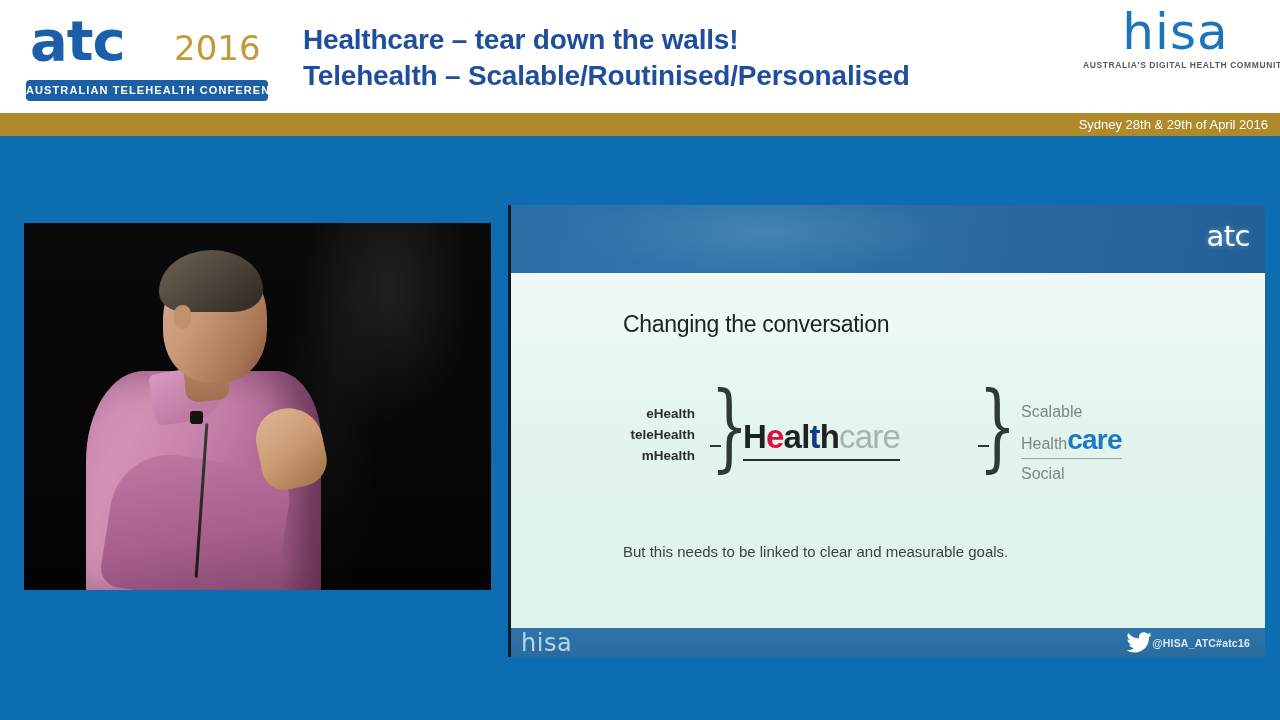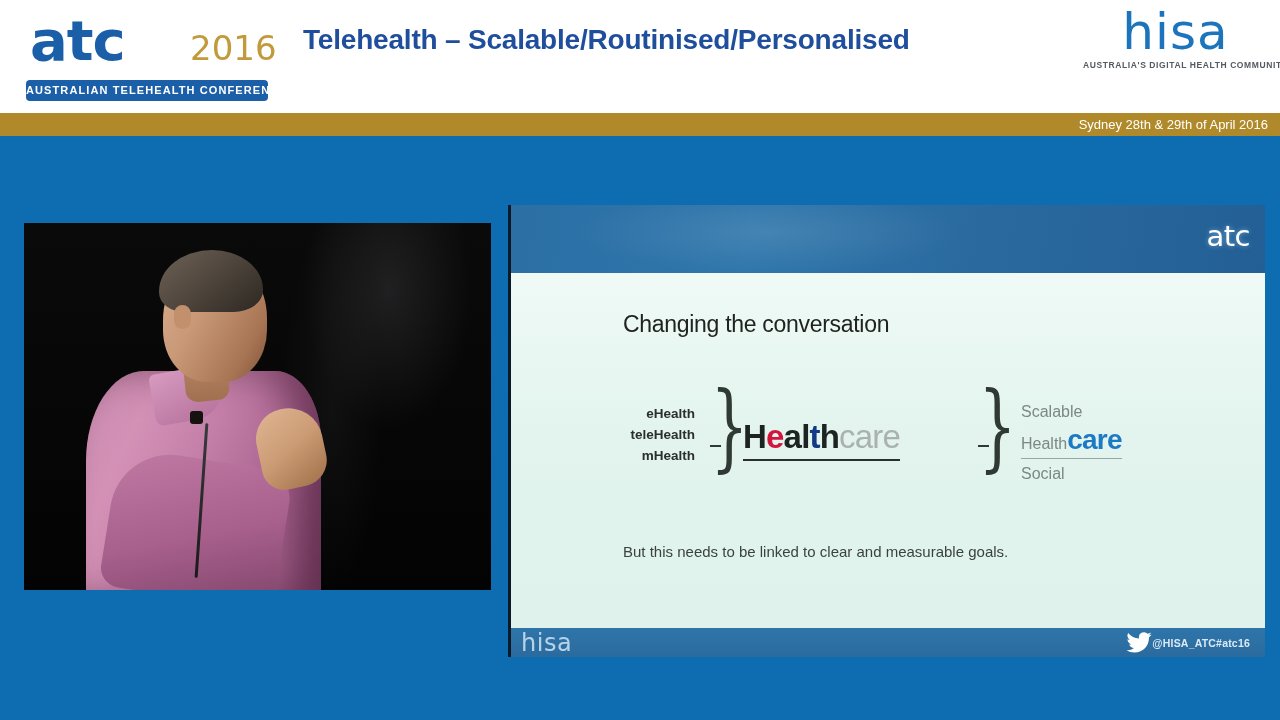--- a/index.html
+++ b/index.html
@@ -44,21 +44,20 @@
   }
   #atc-logo-year {
     position: absolute;
     left: 152px; top: 20px;
     font-family: "DejaVu Sans", sans-serif;
     font-size: 34px;
     font-weight: 400;
     letter-spacing: 0px;
     color: #C19A3C;
     line-height: 40px;
-    margin-left: 16px;
   }
   #atc-logo-strap {
     position: absolute;
     left: 4px; top: 72px;
     width: 242px; height: 21px;
     background: #1B5FA8;
     border-radius: 4px;
     color: #FFFFFF;
     font-size: 11px;
     font-weight: 700;
@@ -422,20 +421,21 @@
 
   <div id="header-bar">
 
     <div id="atc-logo">
       <div id="atc-logo-word">atc</div>
       <div id="atc-logo-year">2016</div>
       <div id="atc-logo-strap">AUSTRALIAN  TELEHEALTH  CONFERENCE</div>
     </div>
 
     <div id="header-title">
+      <div class="title-line">Healthcare – tear down the walls!</div>
       <div class="title-line">Telehealth – Scalable/Routinised/Personalised</div>
     </div>
 
     <div id="hisa-logo">
       <div id="hisa-logo-word">hisa</div>
       <div id="hisa-logo-strap">AUSTRALIA'S DIGITAL HEALTH COMMUNITY</div>
     </div>
   </div>
 
   <div id="gold-band">

